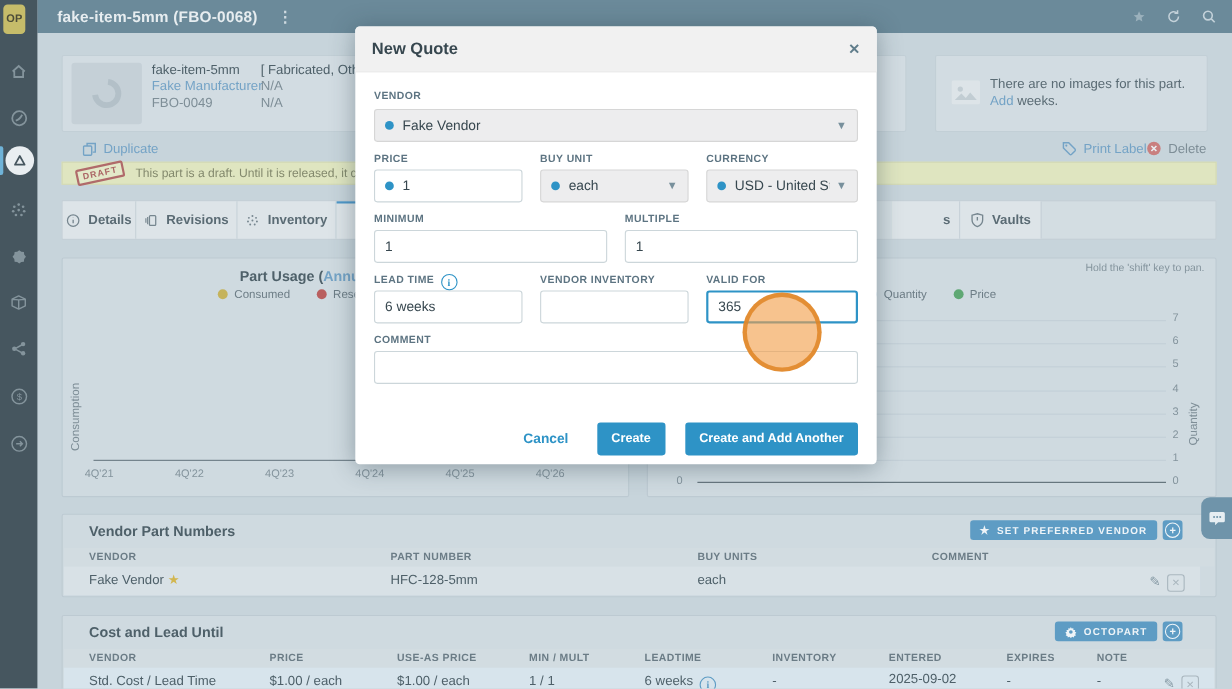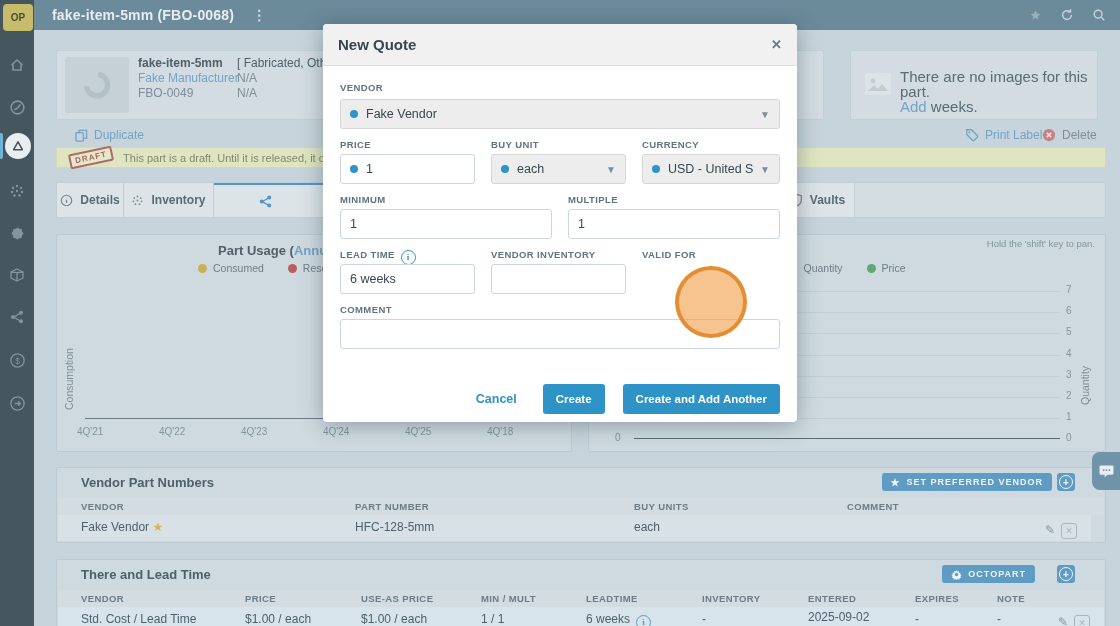--- a/index.html
+++ b/index.html
@@ -3,21 +3,21 @@
 <meta charset="utf-8">
 <style>
   html,body{margin:0;padding:0}
   body{width:1120px;height:626px;overflow:hidden;position:relative;
        font-family:"Liberation Sans",sans-serif;background:#c7d4db;color:#54676f}
   .abs{position:absolute}
   svg{display:block}
 
   
   .sidebar{left:0;top:0;width:34px;height:626px;background:#46565f;z-index:5}
-  .op-badge{left:3px;top:4px;width:30px;height:27px;background:#c6bc6a;border-radius:4px;
+  .op-badge{left:3px;top:4px;width:20px;height:27px;background:#c6bc6a;border-radius:4px;
             color:#4c4c38;font-size:10px;font-weight:bold;display:flex;align-items:center;justify-content:center}
   .side-ic{left:0;width:34px;height:34px;display:flex;align-items:center;justify-content:center;color:#84949c}
   .side-active-bar{left:0;width:3px;height:26px;background:#6fb3d8;border-radius:0 2px 2px 0}
   .side-active-circle{width:26px;height:26px;background:#e9eef1;border-radius:50%;
                       display:flex;align-items:center;justify-content:center}
 
   
   .topbar{left:34px;top:0;width:1086px;height:30px;background:#6b8a9a;z-index:4;
           display:flex;align-items:center}
   .topbar-title{margin-left:18px;color:#e7edf0;font-size:14px;font-weight:bold;letter-spacing:.2px}
@@ -206,40 +206,40 @@
   </span>
 </div>
 
 <div class="abs hdrbox" style="left:56px;top:50px;width:766px;height:68px">
   <div class="abs thumb" style="left:8px;top:6px;width:64px;height:56px">
     <svg width="34" height="34" viewBox="0 0 32 32">
         <circle cx="16" cy="16" r="10" fill="none" stroke="#b3c0c8" stroke-width="5" stroke-dasharray="30 18"></circle>
       </svg>
   </div>
   <div class="abs" style="left:81px;top:5px">
-    <div class="ph-line bg-txt" style="font-weight:bold">fake-item-5mm</div>
+    <div class="ph-line bg-txt" style="font-weight:normal">fake-item-5mm</div>
     <div class="ph-line"><a class="link" href="#">Fake Manufacturer</a></div>
     <div class="ph-line muted">FBO-0049</div>
   </div>
   <div class="abs" style="left:180px;top:5px">
     <div class="ph-line bg-txt">[ Fabricated, Other ]</div>
     <div class="ph-line muted">N/A</div>
     <div class="ph-line muted">N/A</div>
   </div>
 </div>
 
 <div class="abs hdrbox" style="left:850px;top:50px;width:246px;height:68px">
   <div class="abs" style="left:14px;top:22px">
     <svg width="26" height="22" viewBox="0 0 26 22">
         <rect x="0" y="0" width="26" height="22" rx="2" fill="#dde4e8"></rect>
         <circle cx="8" cy="8" r="2.4" fill="#c2cdd3"></circle>
         <path d="m3 18 6-6 4 4 4-5 6 7Z" fill="#c2cdd3"></path>
       </svg>
   </div>
-  <div class="abs" style="left:49px;top:18px;font-size:15px;line-height:15px">
+  <div class="abs" style="left:49px;top:18px;font-size:12px;line-height:15px">
     <span style="color:#5a6b74">There are no images for this part.</span><br>
     <a class="link" href="#">Add</a><span style="color:#5a6b74"> weeks.</span>
   </div>
 </div>
 
 <div class="abs" style="left:75px;top:128px;display:flex;align-items:center;gap:6px">
   <span>
     <svg width="13" height="13" viewBox="0 0 14 14">
         <rect x="1" y="4" width="8" height="9" rx="1" fill="none" stroke="#74a3c6" stroke-width="1.4"></rect>
         <path d="M4.5 4V1.5h8v8.5H10" fill="none" stroke="#74a3c6" stroke-width="1.4"></path>
@@ -275,20 +275,29 @@
 
 <div class="abs tabbar">
   <div class="tab" style="width:67px">
     <span class="ticon">
       <svg width="13" height="13" viewBox="0 0 16 16">
           <circle cx="8" cy="8" r="6.4" fill="none" stroke="#76868f" stroke-width="1.4"></circle>
           <path d="M8 7v4M8 4.6v.3" stroke="#76868f" stroke-width="1.5"></path>
         </svg>
     </span>
     <span>Details</span>
+  </div>
+  <div class="tab" style="width:92px">
+    <span class="ticon">
+      <svg width="13" height="13" viewBox="0 0 16 16">
+          <rect x="6" y="2.5" width="7" height="11" rx="1" fill="none" stroke="#76868f" stroke-width="1.4"></rect>
+          <path d="M4 4v8M2 5.5v5" stroke="#76868f" stroke-width="1.3"></path>
+        </svg>
+    </span>
+    <span>Revisions</span>
   </div>
   <div class="tab" style="width:90px">
     <span class="ticon">
       <svg width="13" height="13" viewBox="0 0 16 16" fill="#76868f">
           <circle cx="8" cy="3" r="1.1"></circle>
           <circle cx="12" cy="5" r="1.1"></circle>
           <circle cx="13" cy="9" r="1.1"></circle>
           <circle cx="10.5" cy="12.5" r="1.1"></circle>
           <circle cx="5.5" cy="12.5" r="1.1"></circle>
           <circle cx="3" cy="9" r="1.1"></circle>
@@ -334,21 +343,21 @@
     <span><span class="dot" style="background:#5fa874"></span><span>Allocated</span></span>
   </div>
   <div class="abs vlabel" style="left:6px;top:55px;height:120px">Consumption</div>
   <div class="abs" style="left:28px;top:183px;width:476px;height:1px;background:#6b7b84"></div>
   <div class="abs" style="left:0;top:191px;width:514px">
     <span class="abs tick" style="left:20px">4Q'21</span>
     <span class="abs tick" style="left:102px">4Q'22</span>
     <span class="abs tick" style="left:184px">4Q'23</span>
     <span class="abs tick" style="left:266px">4Q'24</span>
     <span class="abs tick" style="left:348px">4Q'25</span>
-    <span class="abs tick" style="left:430px">4Q'18</span>
+    <span class="abs tick" style="left:430px">4Q'26</span>
   </div>
 </div>
 
 <div class="abs panel" style="left:588px;top:234px;width:516px;height:216px">
   <div class="abs tick" style="right:10px;top:3px;font-size:9.5px">Hold the 'shift' key to pan.</div>
   <div class="abs legend" style="left:0;top:27px;width:516px">
     <span><span class="dot" style="background:#7fa8cc"></span><span>Quantity</span></span>
     <span><span class="dot" style="background:#5fa874"></span><span>Price</span></span>
   </div>
 
@@ -408,22 +417,22 @@
     <svg width="15" height="14" viewBox="0 0 16 15">
         <path d="M2 1.5h12a1.5 1.5 0 0 1 1.5 1.5v7A1.5 1.5 0 0 1 14 11.5H9l-3 3v-3H2A1.5 1.5 0 0 1 .5 10V3A1.5 1.5 0 0 1 2 1.5Z" fill="#e7eef2"></path>
         <circle cx="5" cy="6.5" r="1" fill="#6f94aa"></circle>
         <circle cx="8" cy="6.5" r="1" fill="#6f94aa"></circle>
         <circle cx="11" cy="6.5" r="1" fill="#6f94aa"></circle>
       </svg>
   </span>
 </div>
 
 <div class="abs panel" style="left:56px;top:559px;width:1048px;height:80px">
-  <div class="abs sec-title" style="left:24px;top:7px">There and Lead Time</div>
-  <div class="abs" style="right:30px;top:5px;display:flex;gap:22px">
+  <div class="abs sec-title" style="left:24px;top:7px">Cost and Lead Until</div>
+  <div class="abs" style="right:30px;top:5px;display:flex;gap:5px">
     <span class="btn-sm">
       <span>
         <svg width="11" height="11" viewBox="0 0 16 16">
             <path d="M8 1.5 9 3.6l2.3-.6.1 2.4 2.4.1-.6 2.3 2.1 1-1.6 1.8 1.1 2.1-2.3.5-.5 2.3-2.1-1.1L8 16l-1.9-1.6-2.1 1.1-.5-2.3-2.3-.5 1.1-2.1L.7 8.8l2.1-1-.6-2.3 2.4-.1.1-2.4 2.3.6Z" fill="#eef4f8"></path>
             <circle cx="8" cy="8" r="2.4" fill="#5e9cc4"></circle>
           </svg>
       </span>
       <span>OCTOPART</span>
     </span>
     <span class="btn-plus">
@@ -506,20 +515,23 @@
 
     <span class="lbl" style="left:17px;top:183px"><span>LEAD TIME</span><span class="info-ic">i</span></span>
     <span class="lbl" style="left:168px;top:183px">VENDOR INVENTORY</span>
     <span class="lbl" style="left:319px;top:183px">VALID FOR</span>
     <div class="inp" style="left:17px;top:198px;width:135px">
         <span>6 weeks</span>
       </div>
     <div class="inp" style="left:168px;top:198px;width:135px">
         <span></span>
       </div>
+    <div class="inp" style="left:319px;top:198px;width:138px;border:2px solid #2e93c6">
+        <span>365</span>
+      </div>
 
     <span class="lbl" style="left:17px;top:238px">COMMENT</span>
     <div class="inp" style="left:17px;top:253px;width:440px">
         <span></span>
       </div>
 
     <div style="position:absolute;right:17px;top:318px;display:flex;align-items:center">
       <span class="cancel-link">Cancel</span>
       <button class="btn" style="margin-right:18px">Create</button>
       <button class="btn">Create and Add Another</button>

